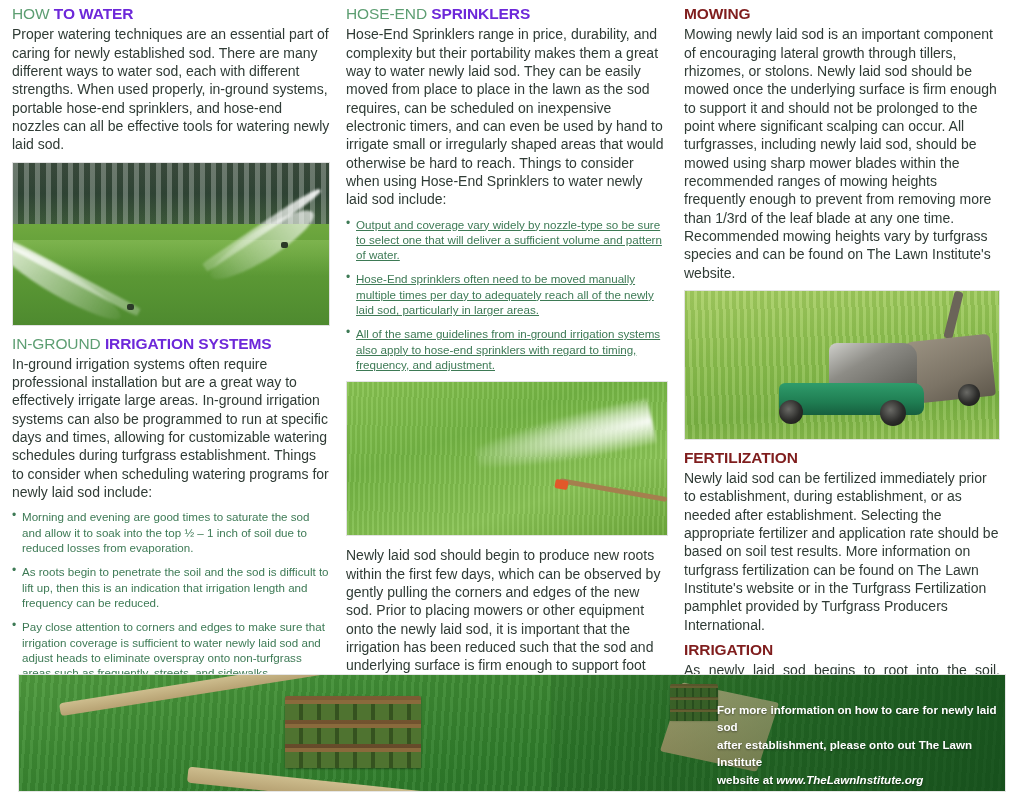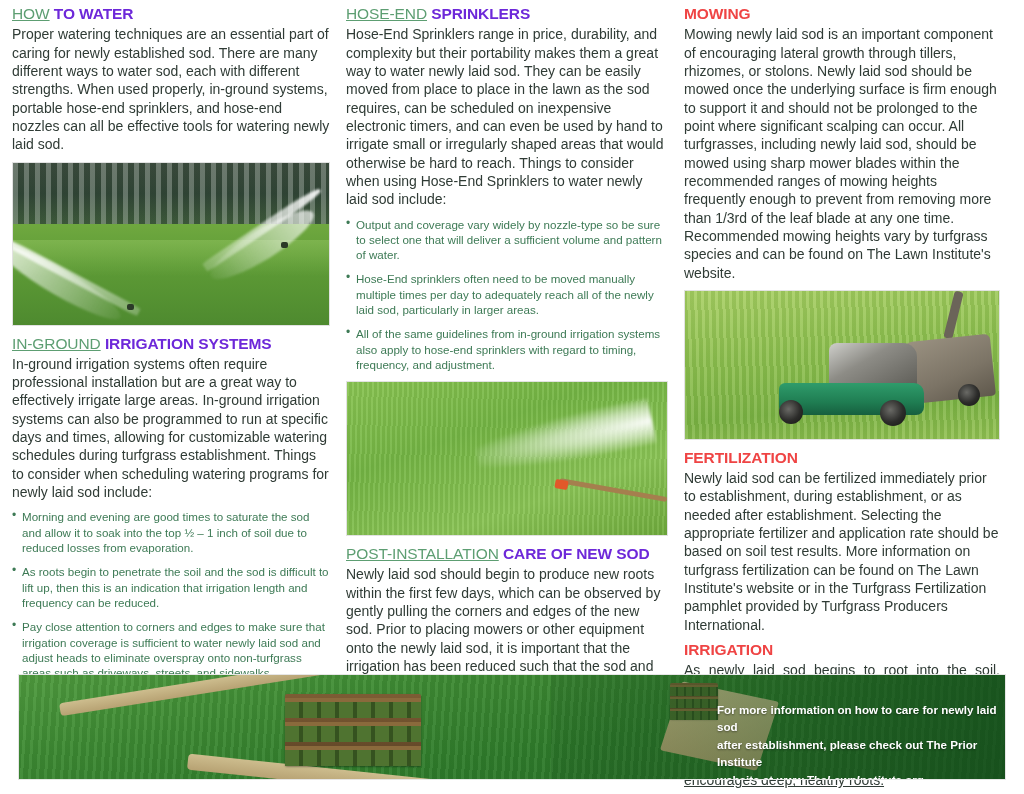--- a/index.html
+++ b/index.html
@@ -37,27 +37,26 @@
   .heading {
     font-size: 15.5px;
     line-height: 1.05;
     letter-spacing: -0.1px;
     margin-bottom: 3px;
     white-space: nowrap;
   }
   .heading .light {
     color: #5d9e72;
     font-weight: 400;
-    text-decoration: underline;
   }
   .heading .bold {
     color: #6d28d9;
     font-weight: 700;
   }
-  .heading-solo .bold { color: #ef4444; font-weight: 700; }
+  .heading-solo .bold { color: #7f1d1d; font-weight: 700; }
 
   
   .body-text {
     font-size: 14px;
     line-height: 1.31;
     color: #2f3b35;
     margin-bottom: 8px;
   }
   .body-text.justify { text-align: justify; text-decoration: underline; }
 
@@ -75,21 +74,21 @@
     color: #3d7a55;
   }
   ul.bullets li::before {
     content: "\2022";
     position: absolute;
     left: 0;
     top: -1px;
     color: #3d7a55;
     font-size: 12px;
   }
-  ul.bullets.mid li { color: #3d7a55; }
+  ul.bullets.mid li { color: #3d7a55; text-decoration: underline; }
 
   
   .photo {
     width: 100%;
     border: 1px solid #e2e2e2;
     background: #7fae4a;
     position: relative;
     overflow: hidden;
     margin-bottom: 10px;
   }
@@ -221,21 +220,21 @@
     background: radial-gradient(circle at 40% 38%, #6a6a66 0%, #2c2c2a 55%, #141412 100%);
   }
   .wheel-fl { left: 30%; bottom: 10%; width: 24px; height: 24px; }
   .wheel-fr { left: 62%; bottom: 9%; width: 26px; height: 26px; }
   .wheel-rr { right: 6%; bottom: 22%; width: 22px; height: 22px; }
 
   
   .banner {
     position: absolute;
     left: 18px; top: 674px;
-    width: 988px; height: 106px;
+    width: 988px; height: 118px;
     border: 1px solid #e6e6e6;
     overflow: hidden;
     background: #2f7a33;
   }
   .banner .field {
     position: absolute; inset: 0;
     background:
       linear-gradient(170deg, #4f9b3e 0%, #3d8a33 30%, #2f7c2b 60%, #276d26 100%);
   }
   .banner .field::after {
@@ -331,21 +330,21 @@
       <h2 class="heading">
         <span class="light">IN-GROUND</span>
         <span class="bold">IRRIGATION SYSTEMS</span>
       </h2>
 
       <p class="body-text">In-ground irrigation systems often require professional installation but are a great way to effectively irrigate large areas. In-ground irrigation systems can also be programmed to run at specific days and times, allowing for customizable watering schedules during turfgrass establishment. Things to consider when scheduling watering programs for newly laid sod include:</p>
 
       <ul class="bullets">
         <li>Morning and evening are good times to saturate the sod and allow it to soak into the top ½ – 1 inch of soil due to reduced losses from evaporation.</li>
         <li>As roots begin to penetrate the soil and the sod is difficult to lift up, then this is an indication that irrigation length and frequency can be reduced.</li>
-        <li>Pay close attention to corners and edges to make sure that irrigation coverage is sufficient to water newly laid sod and adjust heads to eliminate overspray onto non-turfgrass areas such as driveways, streets, and sidewalks.</li>
+        <li>Pay close attention to corners and edges to make sure that irrigation coverage is sufficient to water newly laid sod and adjust heads to eliminate overspray onto non-turfgrass areas such as frequently, streets, and sidewalks.</li>
       </ul>
     </div>
 
     <div class="col col-mid">
 
       <h2 class="heading">
         <span class="light">HOSE-END</span>
         <span class="bold">SPRINKLERS</span>
       </h2>
 
@@ -357,24 +356,20 @@
         <li>All of the same guidelines from in-ground irrigation systems also apply to hose-end sprinklers with regard to timing, frequency, and adjustment.</li>
       </ul>
 
       <div class="photo photo-hose">
         <div class="turf2"></div>
         <div class="hose-fan"></div>
         <div class="hose-pipe"></div>
         <div class="hose-tip"></div>
       </div>
 
-      <h2 class="heading">
-        <span class="light">POST-INSTALLATION</span>
-        <span class="bold">CARE OF NEW SOD</span>
-      </h2>
 
       <p class="body-text">Newly laid sod should begin to produce new roots within the first few days, which can be observed by gently pulling the corners and edges of the new sod. Prior to placing mowers or other equipment onto the newly laid sod, it is important that the irrigation has been reduced such that the sod and underlying surface is firm enough to support foot traffic, mowing, etc. without producing footprints, tire tracks, or other depressions.</p>
     </div>
 
     <div class="col col-right">
 
       <h2 class="heading heading-solo">
         <span class="bold">MOWING</span>
       </h2>
 
@@ -420,18 +415,18 @@
     <div class="sodstack sod-big">
       <div class="roll-row" style="top:4px"></div>
       <div class="roll-row" style="top:28px"></div>
       <div class="roll-row" style="top:52px"></div>
     </div>
 
     <div class="darkwash"></div>
 
     <div class="banner-text">
       <div>For more information on how to care for newly laid sod</div>
-      <div>after establishment, please check out The Prior Institute</div>
+      <div>after establishment, please onto out The Lawn Institute</div>
       <div><span>website at </span><span class="url">www.TheLawnInstitute.org</span></div>
     </div>
   </div>
 
 </div>
 
 </body></html>

